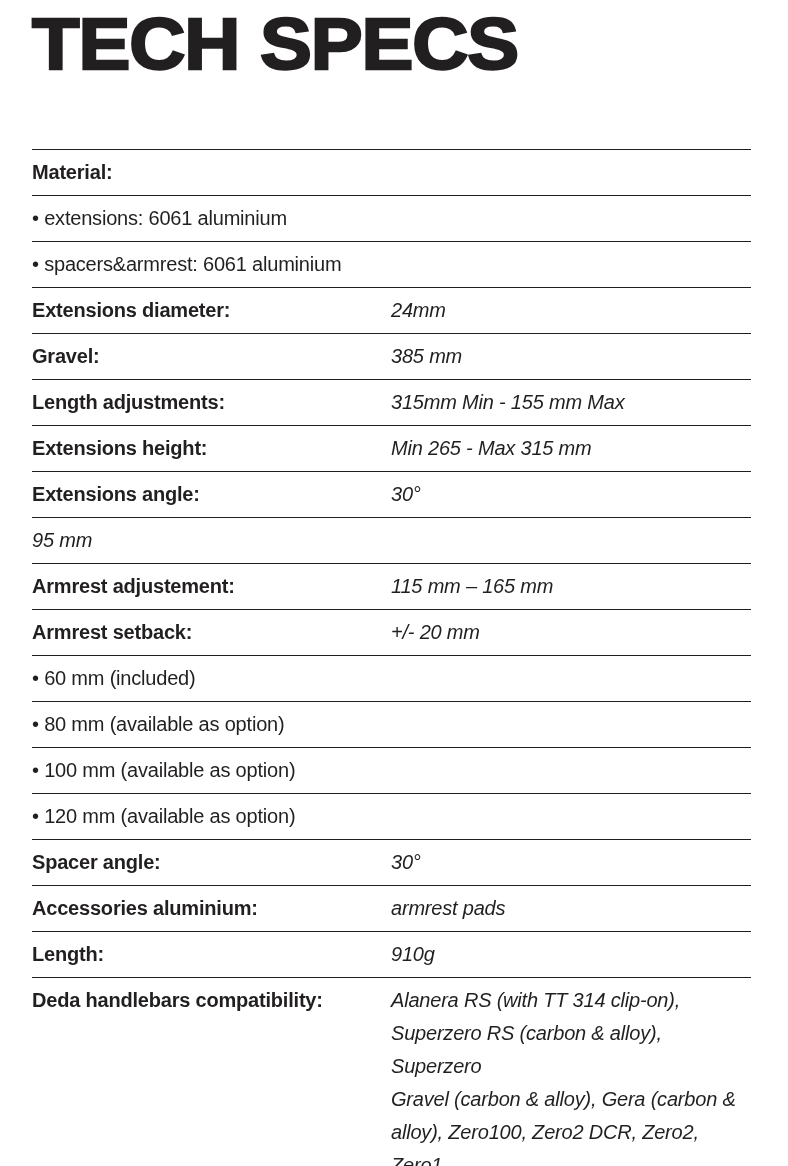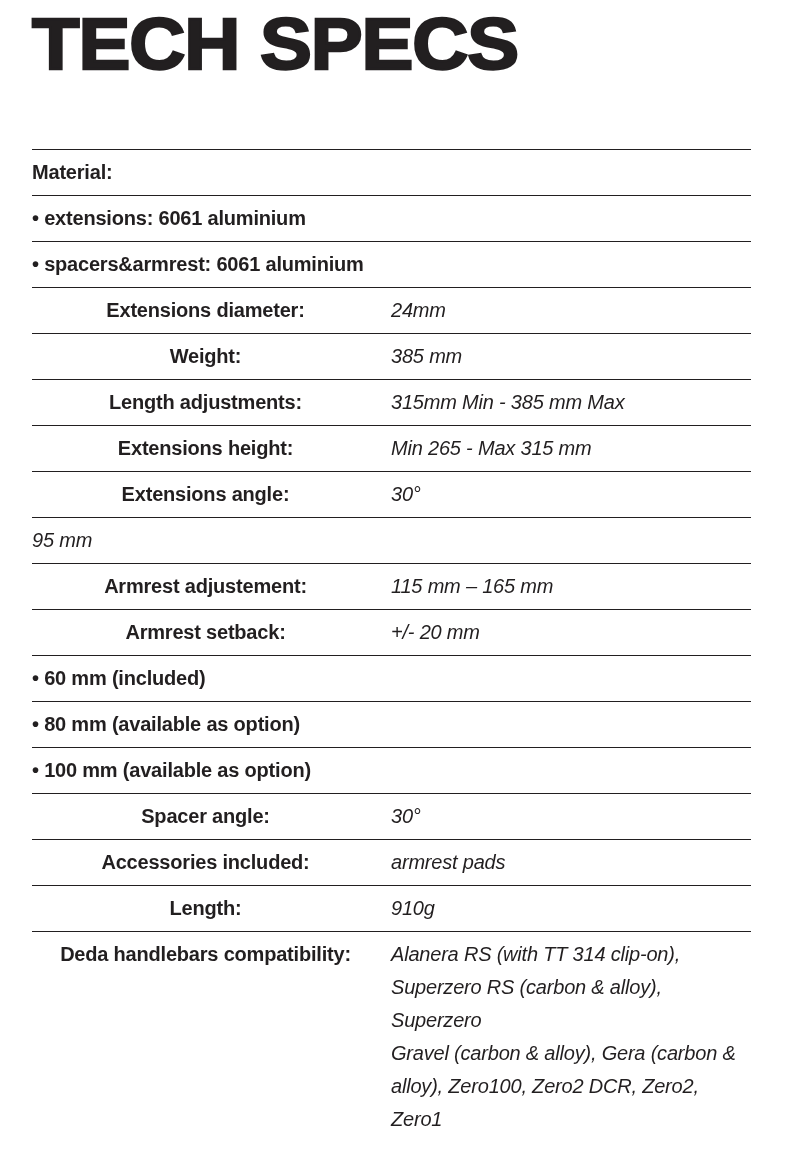--- a/index.html
+++ b/index.html
@@ -44,36 +44,35 @@
     font-size: 20px;
     line-height: 33px;
     letter-spacing: -0.2px;
   }
   .spec-label {
     flex: none;
     width: 359px;
     box-sizing: border-box;
     padding-right: 12px;
     font-weight: 700;
-    text-align: center;
   }
   .spec-value {
     flex: 1 1 auto;
     min-width: 0;
     font-weight: 400;
     white-space: pre-line;
     font-style: italic;
   }
   .spec-row.section .spec-label,
   .spec-row.bullet .spec-label {
     width: auto;
     padding-right: 0;
   }
   .spec-row.bullet .spec-label {
-    font-weight: 700;
+    font-weight: 400;
   }
 </style>
 </head>
 <body>
 
 <div class="page">
   <h1 class="title">TECH SPECS</h1>
   <div class="specs-table">
   <div class="spec-row section">
     <div class="spec-label">Material:</div>
@@ -89,27 +88,27 @@
     <div class="spec-label">• spacers&amp;armrest: 6061 aluminium</div>
 
   </div>
 
   <div class="spec-row spec">
     <div class="spec-label">Extensions diameter:</div>
     <div class="spec-value">24mm</div>
   </div>
 
   <div class="spec-row spec">
-    <div class="spec-label">Weight:</div>
+    <div class="spec-label">Gravel:</div>
     <div class="spec-value">385 mm</div>
   </div>
 
   <div class="spec-row spec">
     <div class="spec-label">Length adjustments:</div>
-    <div class="spec-value">315mm Min - 385 mm Max</div>
+    <div class="spec-value">315mm Min - 155 mm Max</div>
   </div>
 
   <div class="spec-row spec">
     <div class="spec-label">Extensions height:</div>
     <div class="spec-value">Min 265 - Max 315 mm</div>
   </div>
 
   <div class="spec-row spec">
     <div class="spec-label">Extensions angle:</div>
     <div class="spec-value">30°</div>
@@ -138,28 +137,32 @@
   <div class="spec-row bullet">
     <div class="spec-label">• 80 mm (available as option)</div>
 
   </div>
 
   <div class="spec-row bullet">
     <div class="spec-label">• 100 mm (available as option)</div>
 
   </div>
 
+  <div class="spec-row bullet">
+    <div class="spec-label">• 120 mm (available as option)</div>
+
+  </div>
 
   <div class="spec-row spec">
     <div class="spec-label">Spacer angle:</div>
     <div class="spec-value">30°</div>
   </div>
 
   <div class="spec-row spec">
-    <div class="spec-label">Accessories included:</div>
+    <div class="spec-label">Accessories aluminium:</div>
     <div class="spec-value">armrest pads</div>
   </div>
 
   <div class="spec-row spec">
     <div class="spec-label">Length:</div>
     <div class="spec-value">910g</div>
   </div>
 
   <div class="spec-row spec">
     <div class="spec-label">Deda handlebars compatibility:</div>

